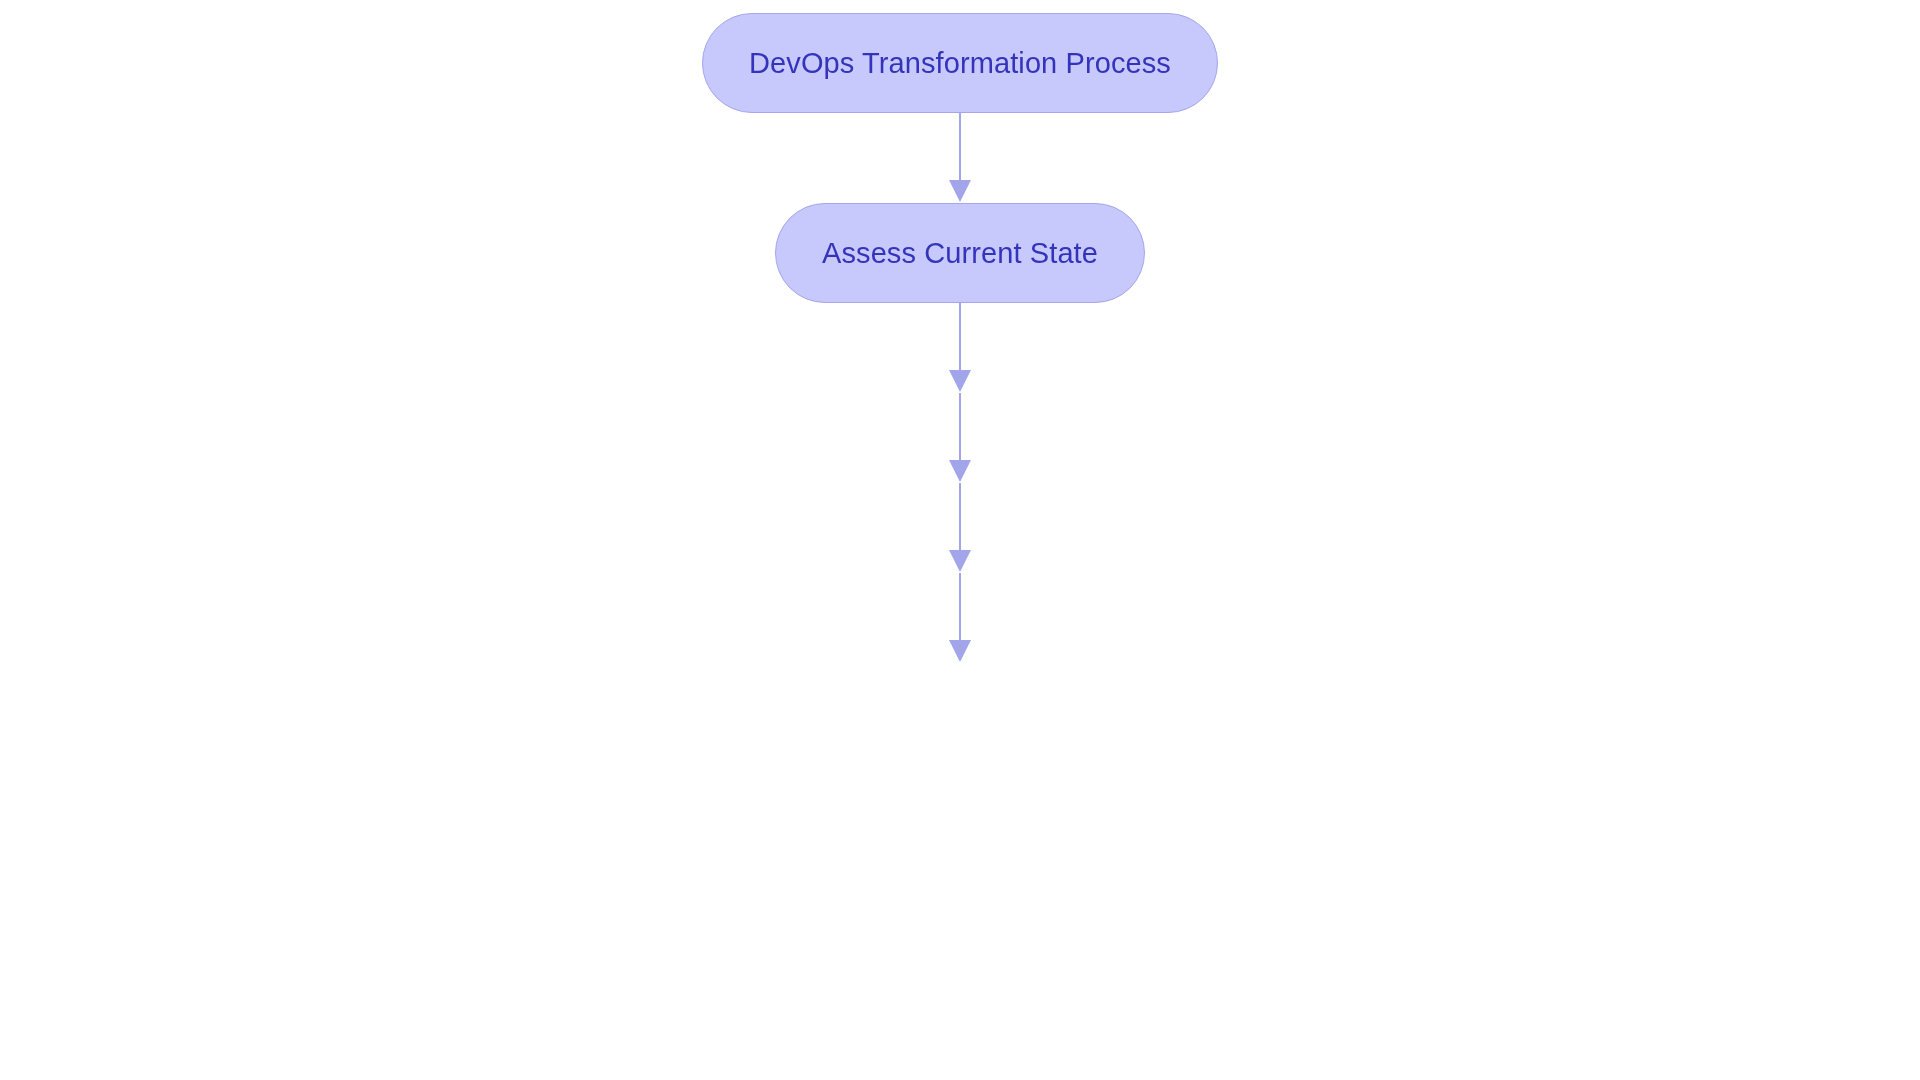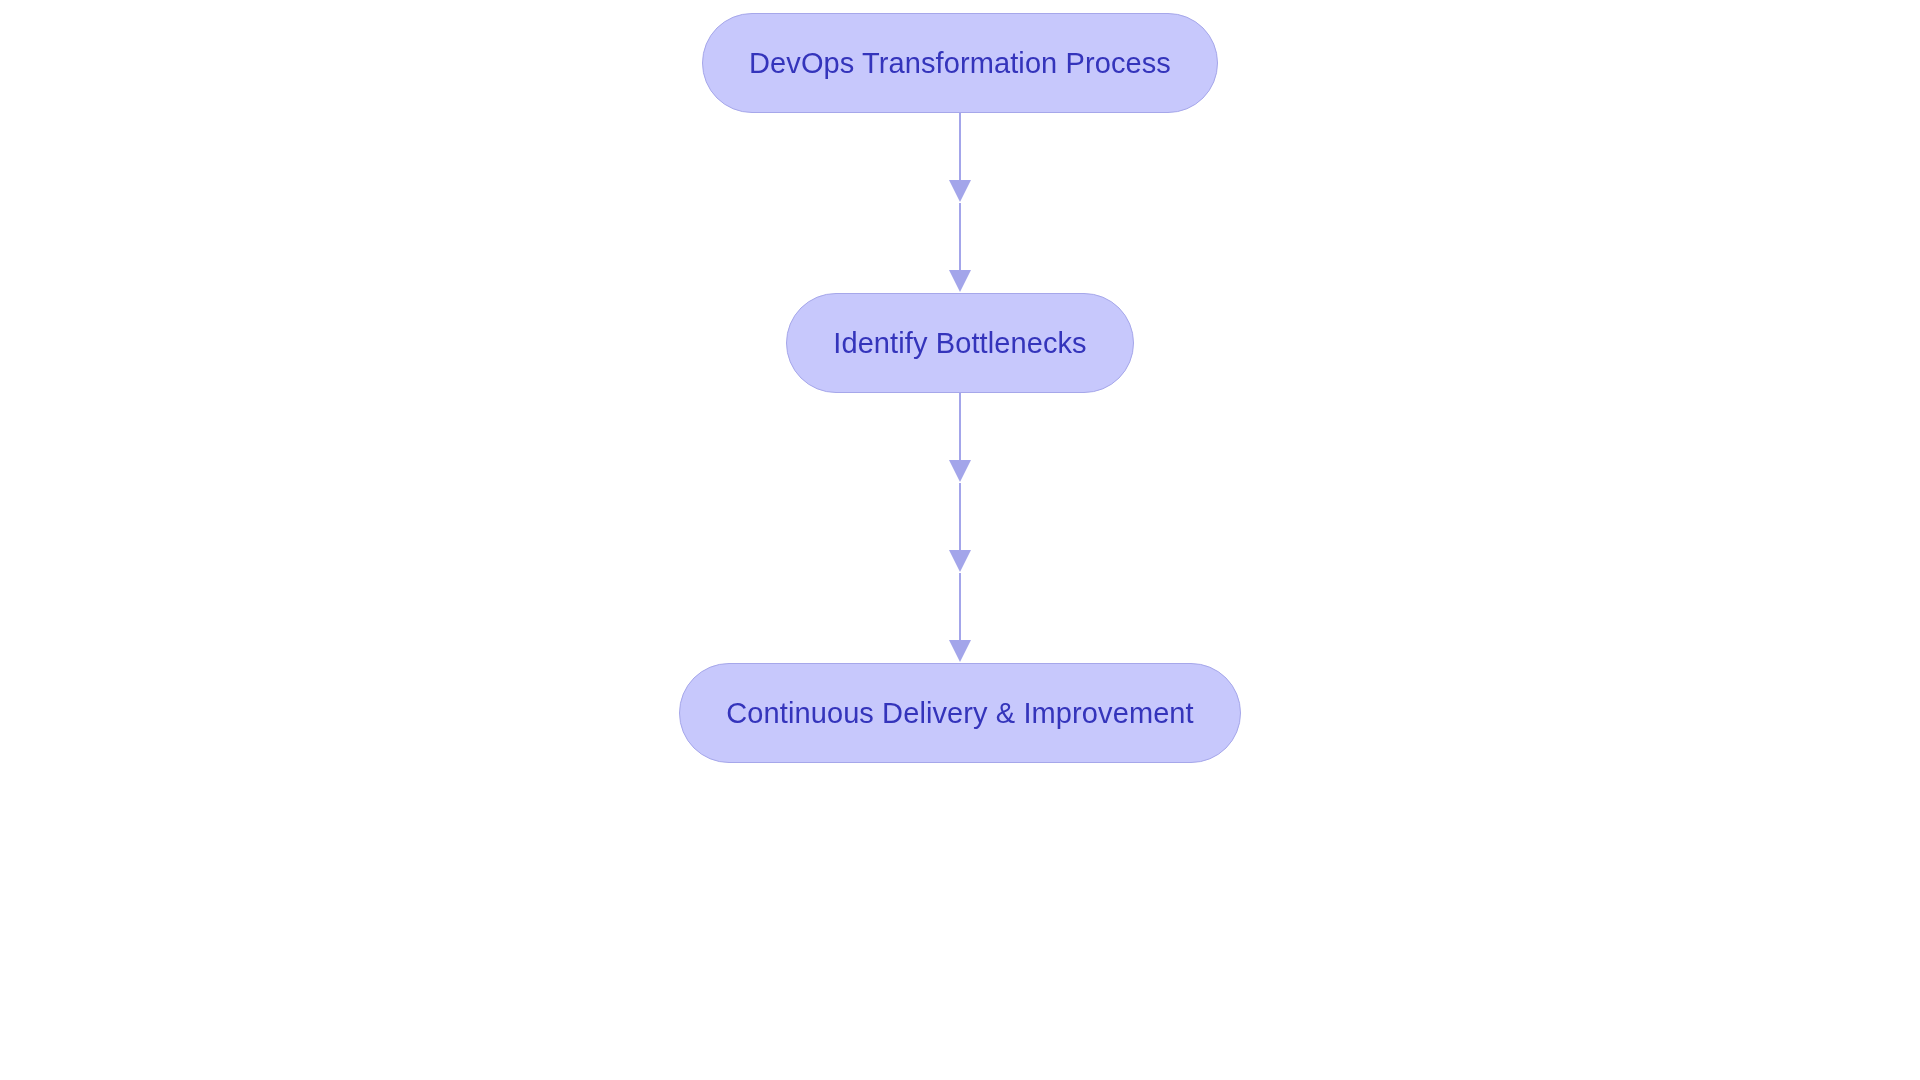--- a/index.html
+++ b/index.html
@@ -90,45 +90,42 @@
 
     <div class="node">
       <span class="node-label">DevOps Transformation Process</span>
     </div>
 
     <div class="connector">
       <div class="connector-line"></div>
       <div class="connector-head"></div>
     </div>
 
-
-    <div class="connector">
-      <div class="connector-line"></div>
-      <div class="connector-head"></div>
-    </div>
-
     <div class="node">
-      <span class="node-label">Identify Bottlenecks</span>
+      <span class="node-label">Assess Current State</span>
     </div>
 
     <div class="connector">
       <div class="connector-line"></div>
       <div class="connector-head"></div>
     </div>
 
 
     <div class="connector">
       <div class="connector-line"></div>
       <div class="connector-head"></div>
     </div>
 
 
     <div class="connector">
       <div class="connector-line"></div>
       <div class="connector-head"></div>
     </div>
 
-    <div class="node">
-      <span class="node-label">Continuous Delivery &amp; Improvement</span>
+
+    <div class="connector">
+      <div class="connector-line"></div>
+      <div class="connector-head"></div>
     </div>
+
 
   </div>
 </div>
 
 </body></html>

